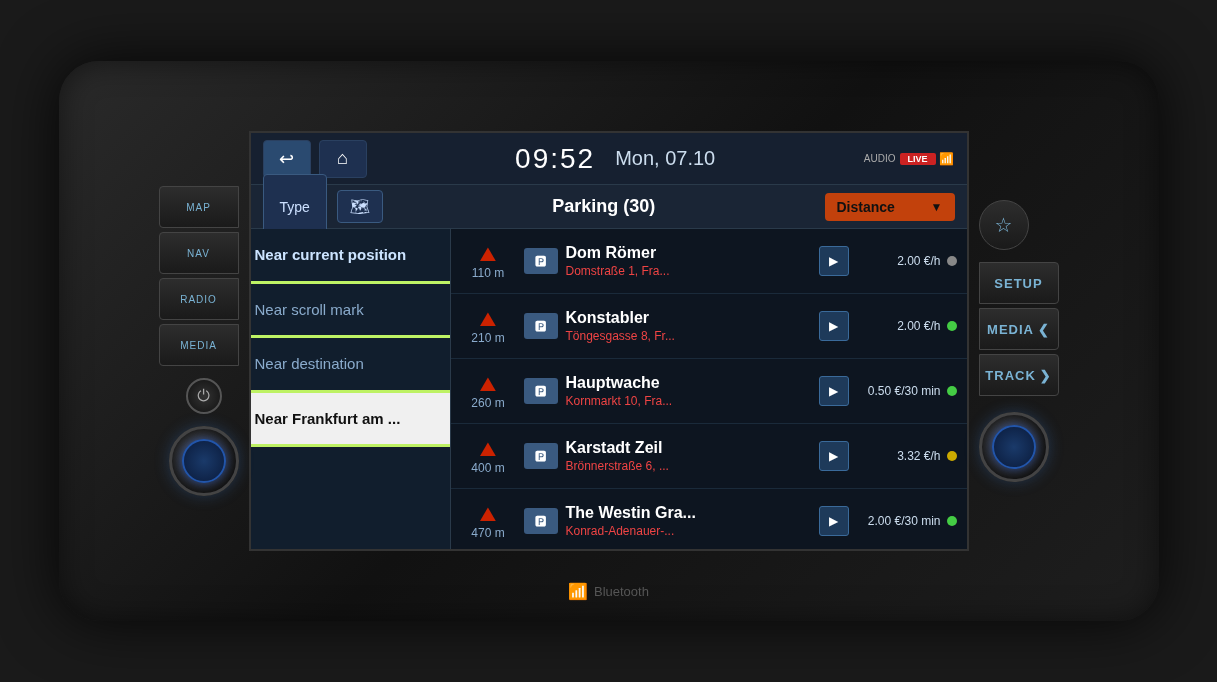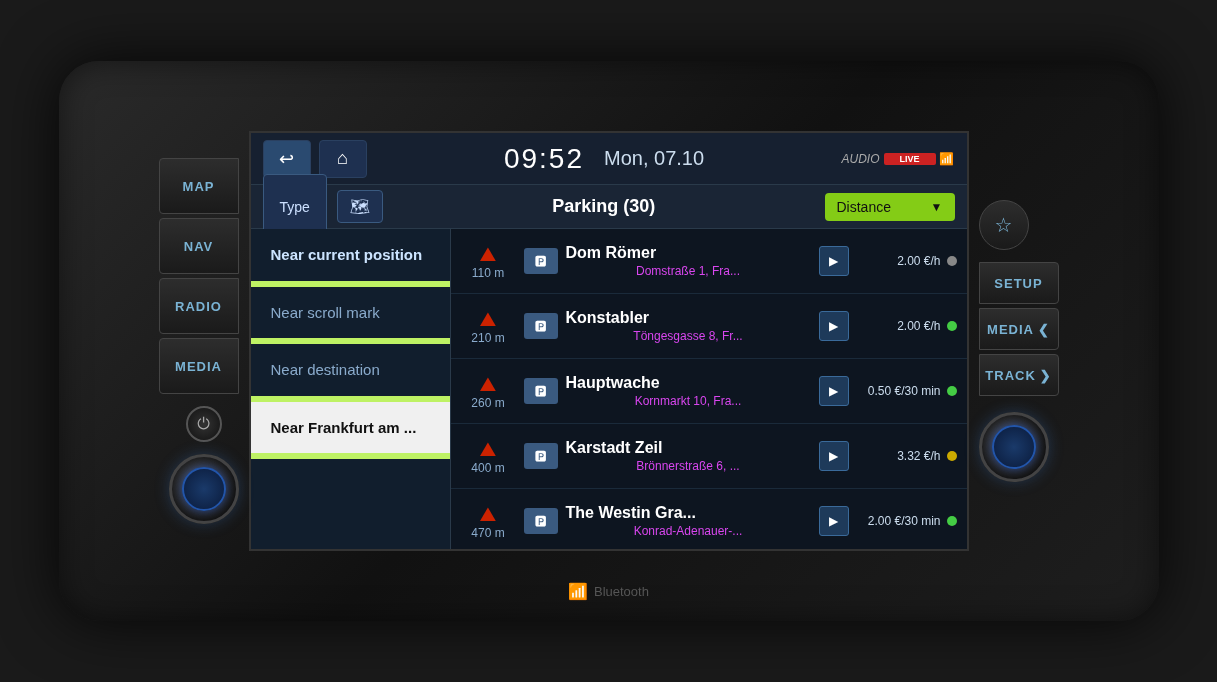--- a/index.html
+++ b/index.html
@@ -29,27 +29,27 @@
     .left-controls {
       display: flex;
       flex-direction: column;
       gap: 4px;
       margin-right: 10px;
       align-items: flex-end;
     }
 
     .side-btn {
       width: 80px;
-      height: 56px;
+      height: 42px;
       background: linear-gradient(180deg, #2d2d2d, #1a1a1a);
       border: 1px solid #444;
       border-radius: 4px 0 0 4px;
       color: #7ab3d4;
-      font-size: 13px;
-      font-weight: bold;
+      font-size: 10px;
+      font-weight: normal;
       display: flex;
       align-items: center;
       justify-content: center;
       cursor: pointer;
       letter-spacing: 1px;
     }
 
     .power-knob-area {
       display: flex;
       flex-direction: column;
@@ -159,33 +159,32 @@
       display: flex;
       align-items: center;
       gap: 4px;
     }
 
     .live-badge {
       background: #cc2222;
       color: white;
       font-size: 9px;
       font-weight: bold;
-      padding: 1px 16px;
+      padding: 1px 8px;
       border-radius: 2px;
     }
 
     .signal-icon {
       color: #aaaaaa;
       font-size: 12px;
     }
 
     .audio-label {
       color: #aaa;
-      font-size: 12px;
-      font-style: italic;
+      font-size: 10px;
     }
 
     .sub-bar {
       background: #1a2535;
       display: flex;
       align-items: center;
       padding: 0 12px;
       height: 44px;
       border-bottom: 1px solid #2a3a4a;
       gap: 10px;
@@ -213,27 +212,27 @@
 
     .parking-title {
       flex: 1;
       text-align: center;
       color: #ffffff;
       font-size: 18px;
       font-weight: bold;
     }
 
     .distance-dropdown {
-      background: #84cc16;
+      background: #c2410c;
       color: #111;
       border: none;
       padding: 6px 12px;
       border-radius: 4px;
       font-size: 14px;
-      font-weight: normal;
+      font-weight: bold;
       cursor: pointer;
       display: flex;
       align-items: center;
       gap: 12px;
       min-width: 130px;
       justify-content: space-between;
     }
 
     .dropdown-arrow {
       font-size: 12px;
@@ -247,22 +246,22 @@
 
     .left-panel {
       width: 200px;
       background: #111e2d;
       border-right: 1px solid #2a3a4a;
       display: flex;
       flex-direction: column;
     }
 
     .filter-item {
-      padding: 16px 20px;
-      border-bottom: 6px solid #bef264;
+      padding: 16px 4px;
+      border-bottom: 3px solid #bef264;
       cursor: pointer;
       color: #8aabcc;
       font-size: 15px;
       line-height: 1.3;
     }
 
     .filter-item.active {
       background: #f0f0f0;
       color: #111;
       font-weight: bold;
@@ -313,24 +312,23 @@
       flex: 1;
     }
 
     .parking-name {
       color: #ffffff;
       font-size: 16px;
       font-weight: bold;
     }
 
     .parking-address {
-      color: #d946ef;
+      color: #ef4444;
       font-size: 12px;
       margin-top: 2px;
-      text-align: center;
     }
 
     .play-btn {
       width: 30px;
       height: 30px;
       background: #1e3a5a;
       border: 1px solid #3a6a9a;
       border-radius: 3px;
       display: flex;
       align-items: center;

